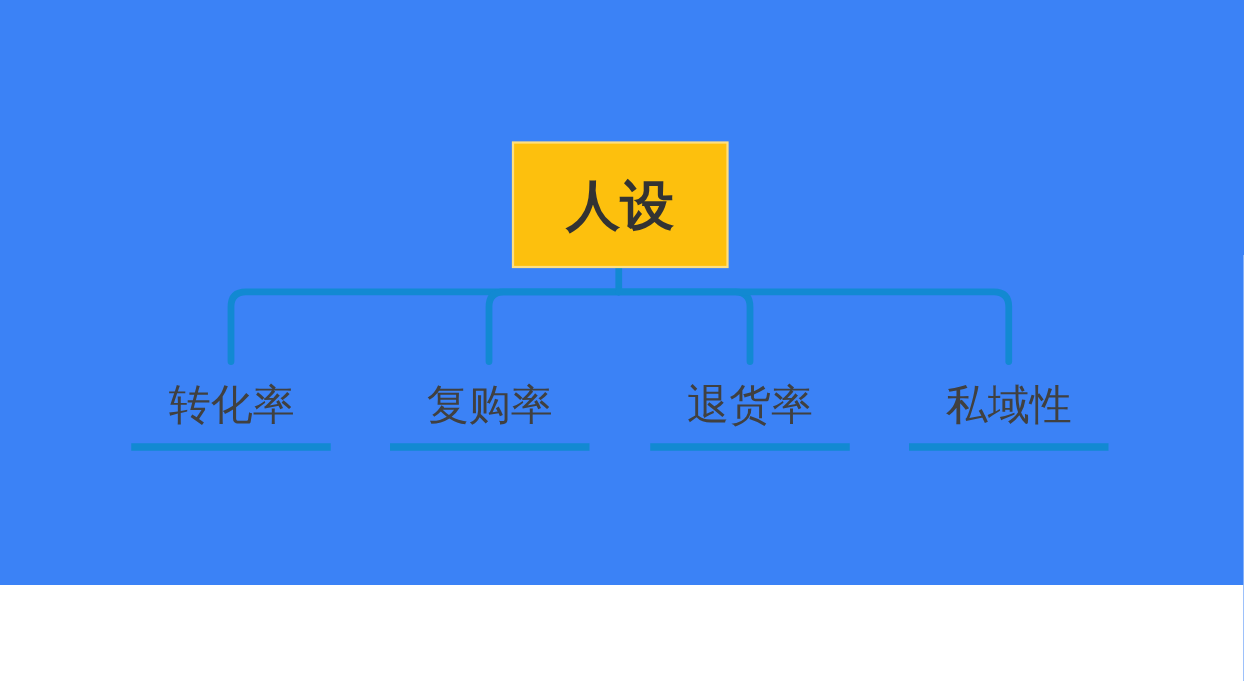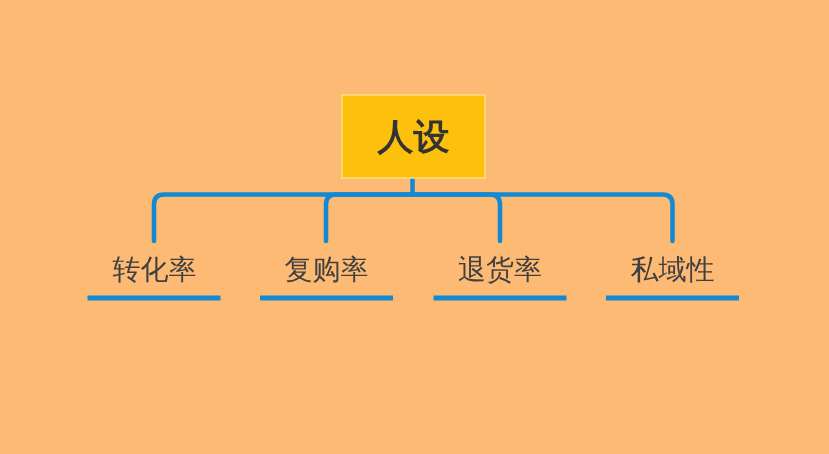--- a/index.html
+++ b/index.html
@@ -2,22 +2,22 @@
 <html><head>
 <meta charset="utf-8">
 <style>
   html, body {
     margin: 0;
     padding: 0;
   }
   #canvas {
     position: relative;
     width: 829px;
-    height: 454px;
-    background: #fdba74;
+    height: 390px;
+    background: #3b82f6;
     overflow: hidden;
     font-family: "Liberation Sans", "DejaVu Sans", sans-serif;
   }
   svg { display: block; }
   .root-label {
     font-family: "Liberation Sans", "DejaVu Sans", sans-serif;
     font-size: 36px;
     font-weight: bold;
   }
   .child-label {

